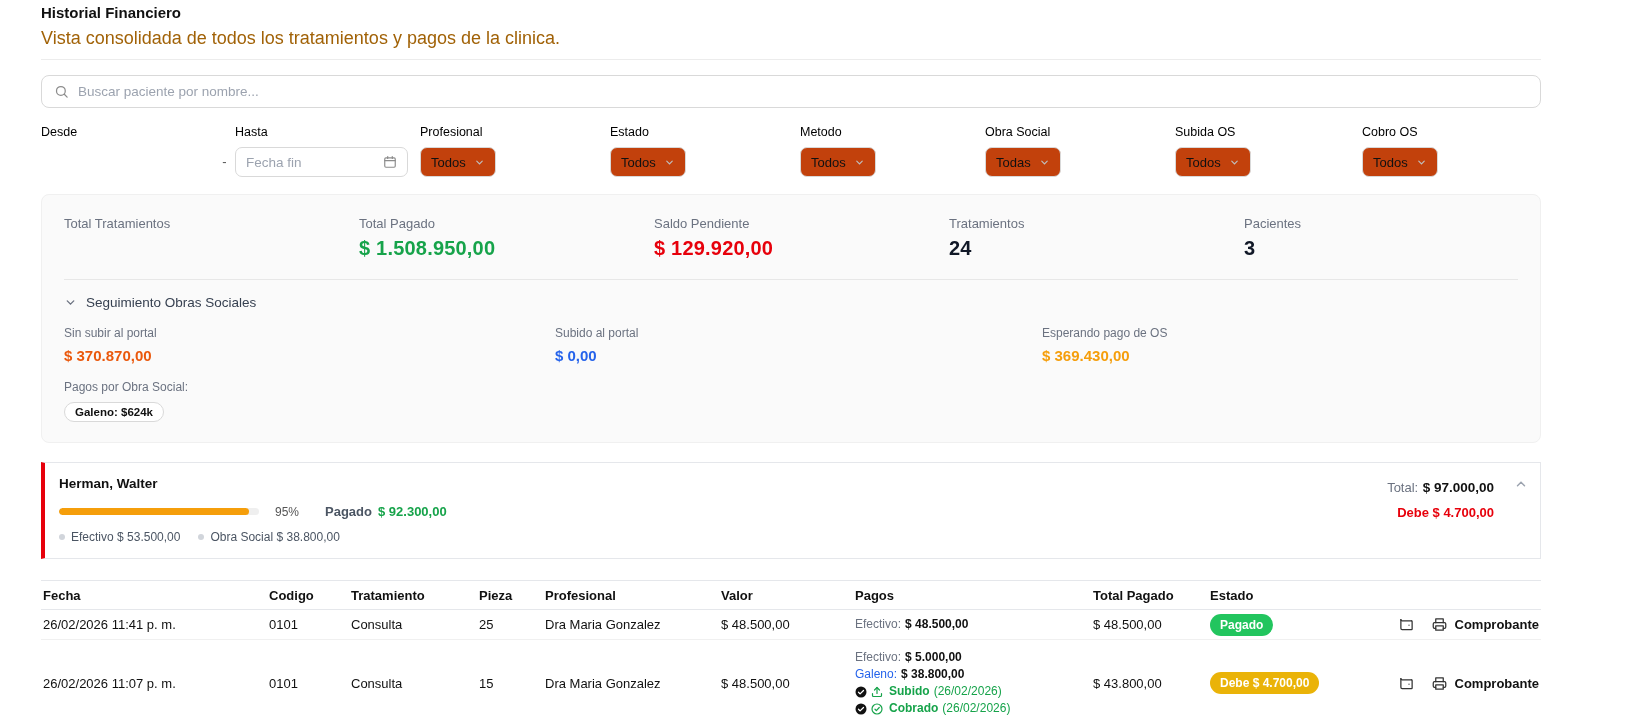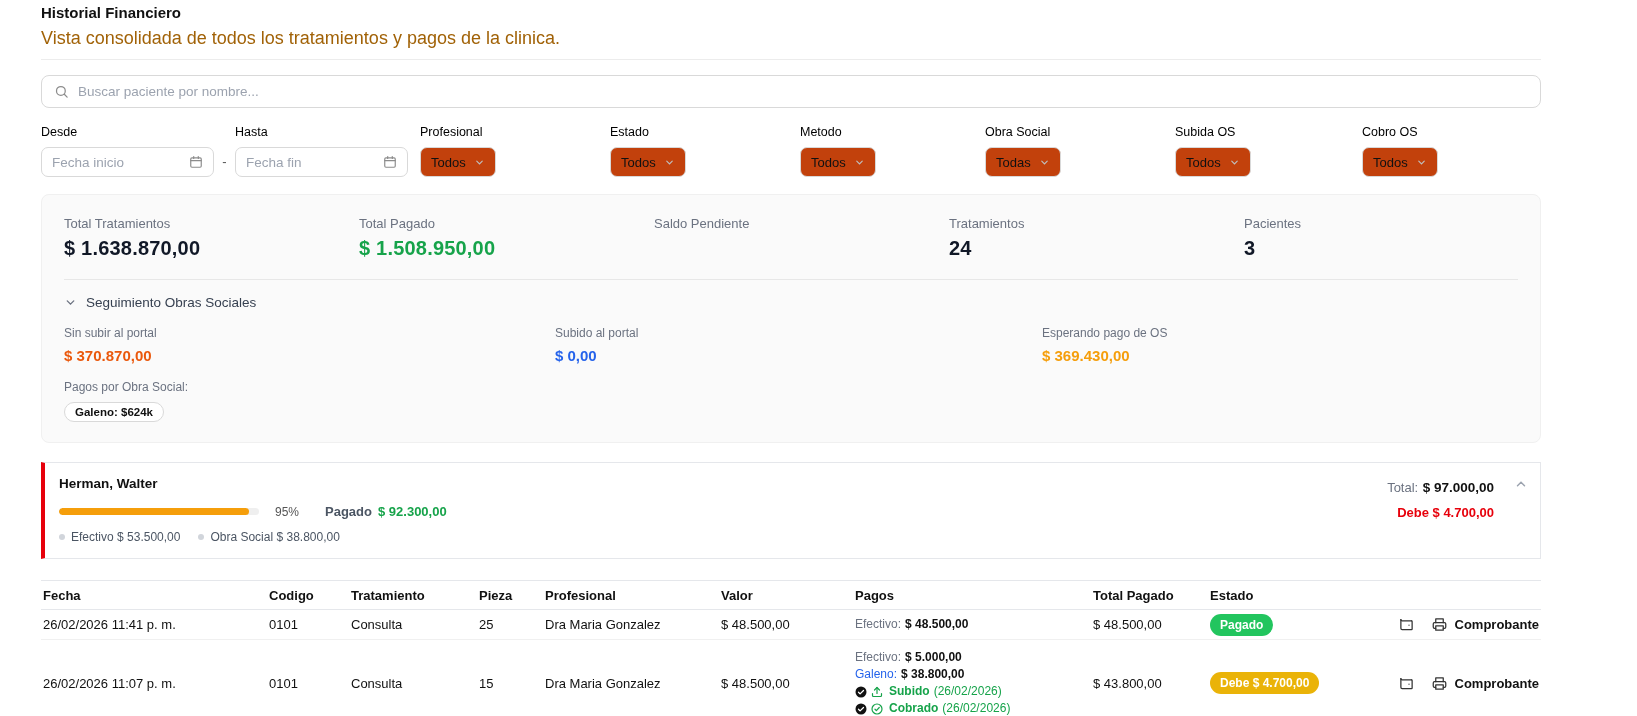--- a/index.html
+++ b/index.html
@@ -121,29 +121,20 @@
     <svg width="15" height="15" viewBox="0 0 24 24" fill="none" stroke="currentColor" stroke-width="2" stroke-linecap="round">
         <circle cx="11" cy="11" r="7"></circle>
         <line x1="16.5" y1="16.5" x2="21" y2="21"></line>
       </svg>
     <input placeholder="Buscar paciente por nombre..." style="">
   </div>
 
   <div class="filters">
     <div class="f-group w-date">
       <div class="filter-label">Desde</div>
-      <div class="date-input">
-        <span class="ph">Fecha inicio</span>
-        <svg width="14" height="14" viewBox="0 0 24 24" fill="none" stroke="currentColor" stroke-width="2" stroke-linecap="round">
-            <rect x="3" y="5" width="18" height="16" rx="2"></rect>
-            <line x1="3" y1="9.5" x2="21" y2="9.5"></line>
-            <line x1="8" y1="2.5" x2="8" y2="6"></line>
-            <line x1="16" y1="2.5" x2="16" y2="6"></line>
-          </svg>
-      </div>
     </div>
     <div class="f-dash">-</div>
     <div class="f-group" style="width:185px;">
       <div class="filter-label">Hasta</div>
       <div class="date-input">
         <span class="ph">Fecha fin</span>
         <svg width="14" height="14" viewBox="0 0 24 24" fill="none" stroke="currentColor" stroke-width="2" stroke-linecap="round">
             <rect x="3" y="5" width="18" height="16" rx="2"></rect>
             <line x1="3" y1="9.5" x2="21" y2="9.5"></line>
             <line x1="8" y1="2.5" x2="8" y2="6"></line>
@@ -204,28 +195,28 @@
             <polyline points="6 9 12 15 18 9"></polyline>
           </svg>
       </div>
     </div>
   </div>
 
   <div class="summary">
     <div class="stats-row">
       <div class="stat">
         <div class="stat-label">Total Tratamientos</div>
-        <div class="stat-value v-dark">$ 1.638.870,00</div>
       </div>
       <div class="stat">
         <div class="stat-label">Total Pagado</div>
         <div class="stat-value v-green">$ 1.508.950,00</div>
       </div>
       <div class="stat">
         <div class="stat-label">Saldo Pendiente</div>
+        <div class="stat-value v-red">$ 129.920,00</div>
       </div>
       <div class="stat">
         <div class="stat-label">Tratamientos</div>
         <div class="stat-value v-dark">24</div>
       </div>
       <div class="stat">
         <div class="stat-label">Pacientes</div>
         <div class="stat-value v-dark">3</div>
       </div>
     </div>

